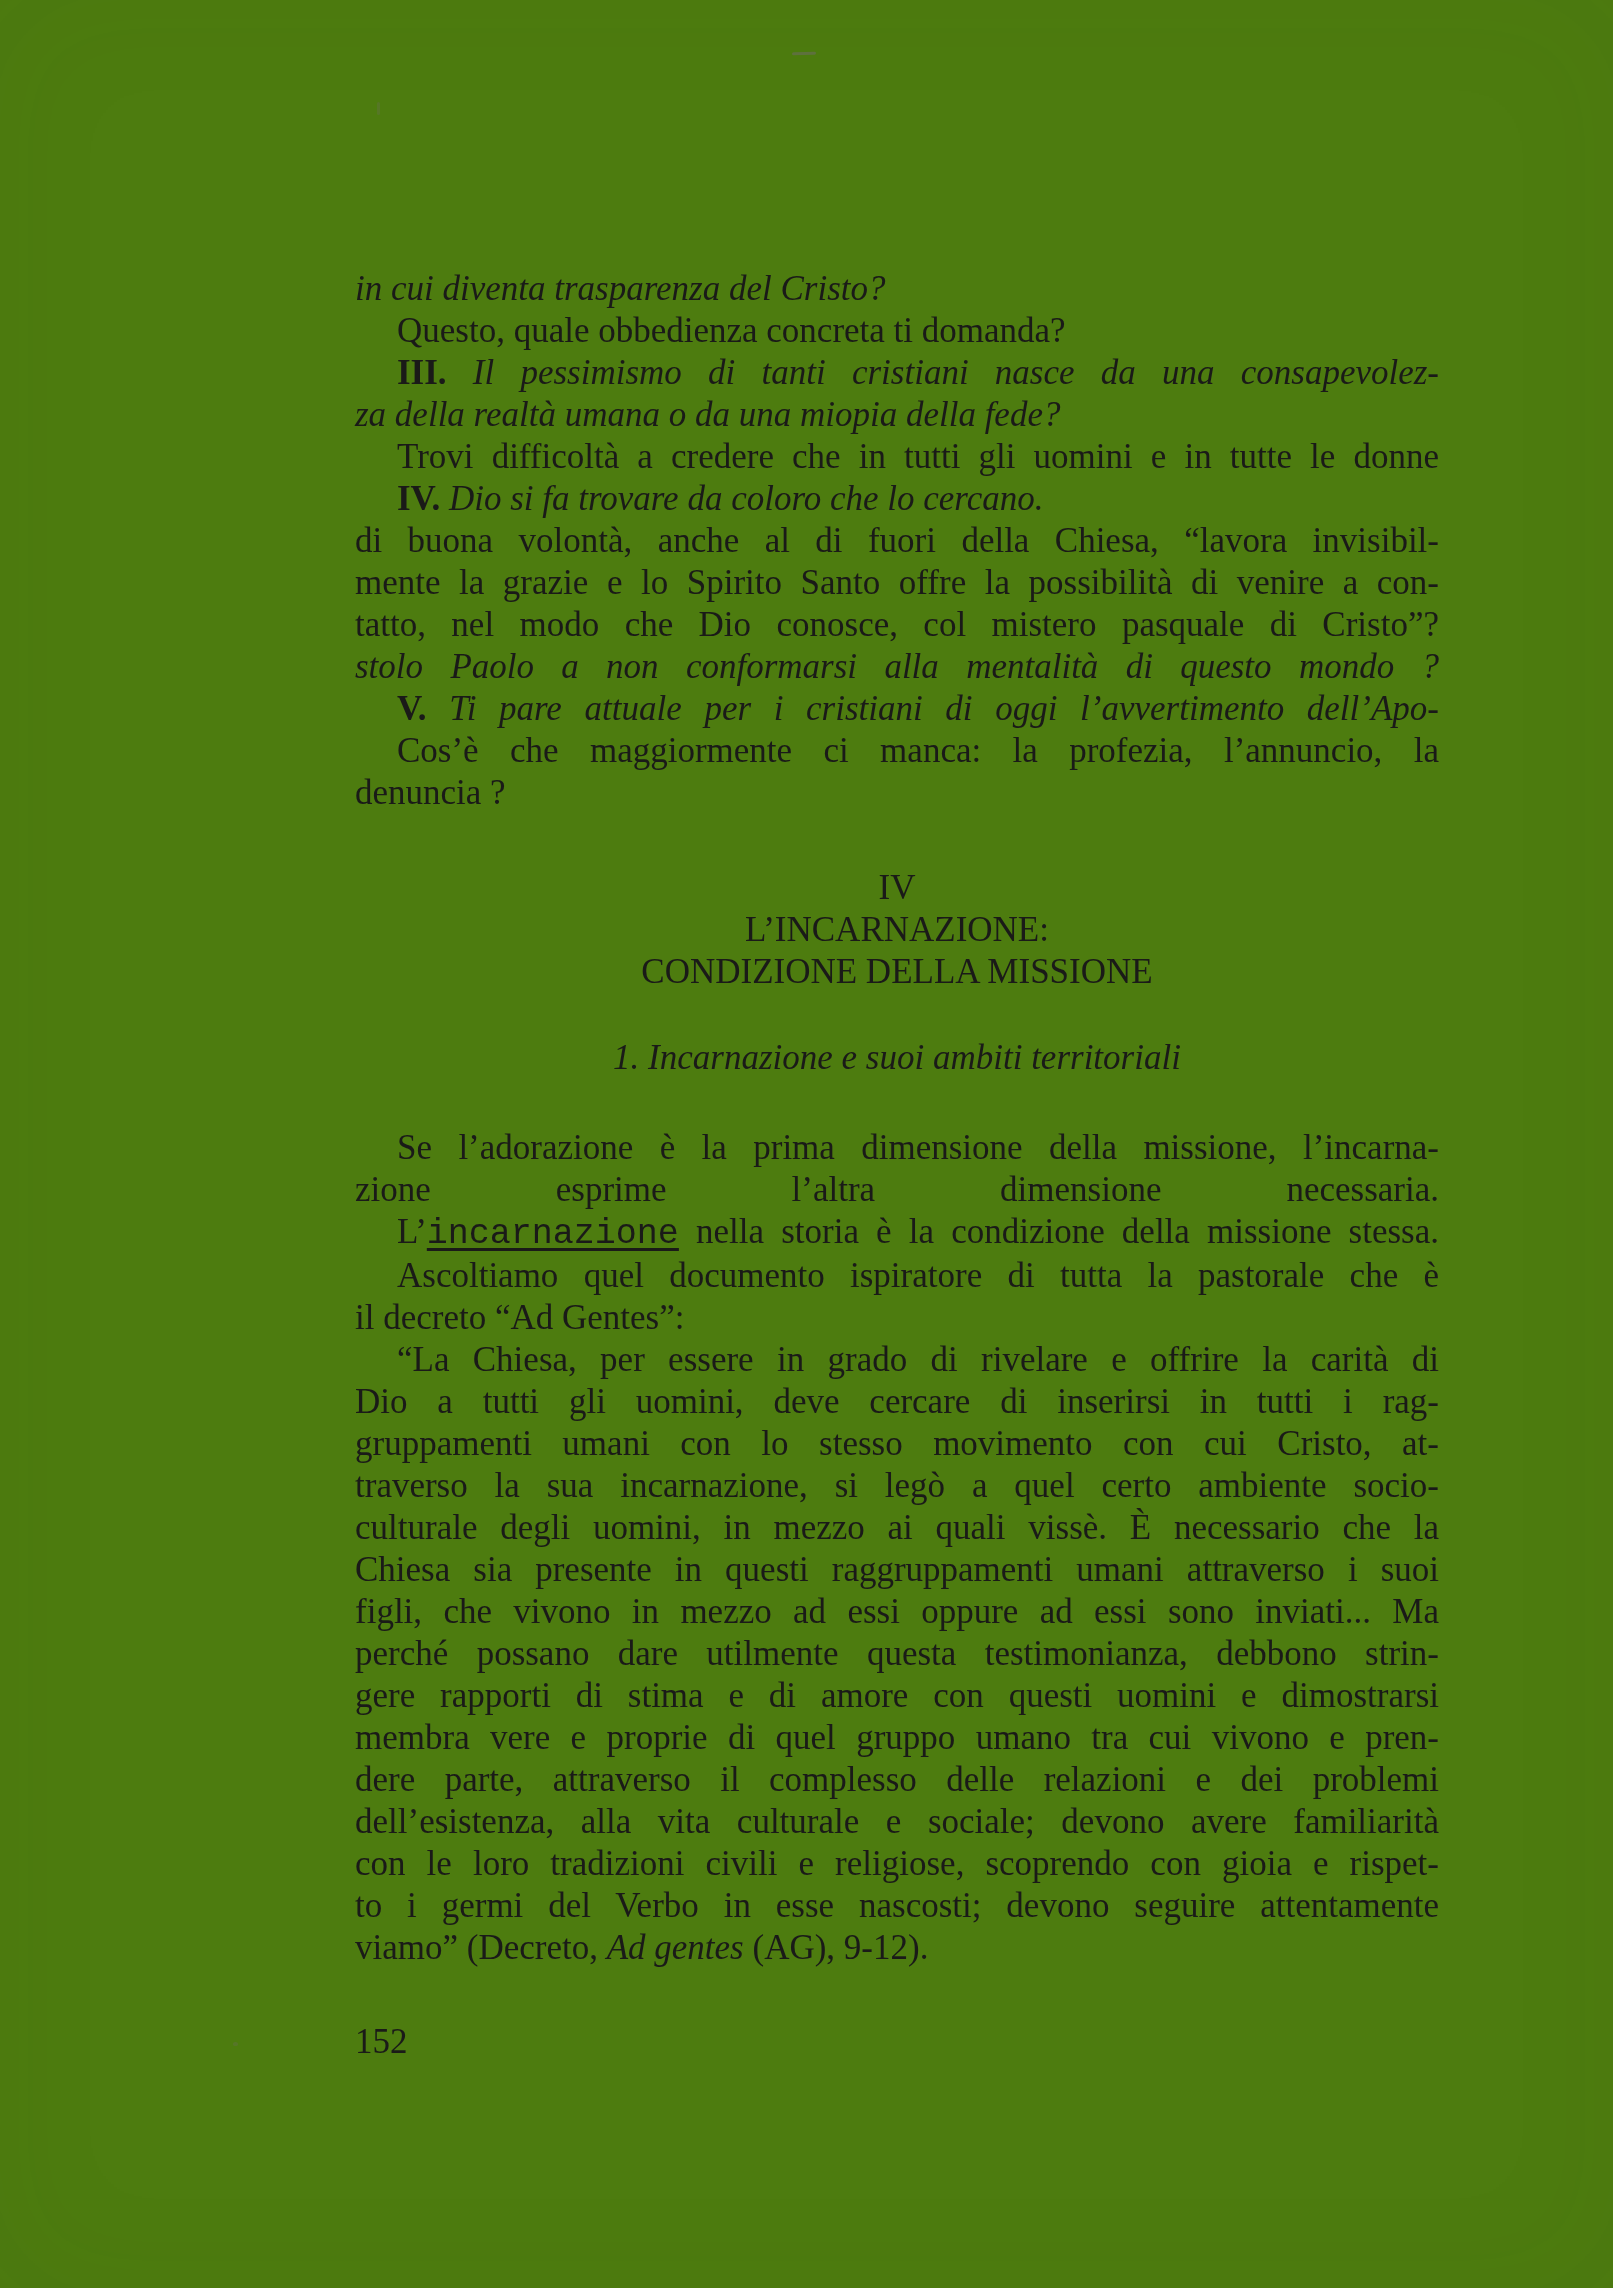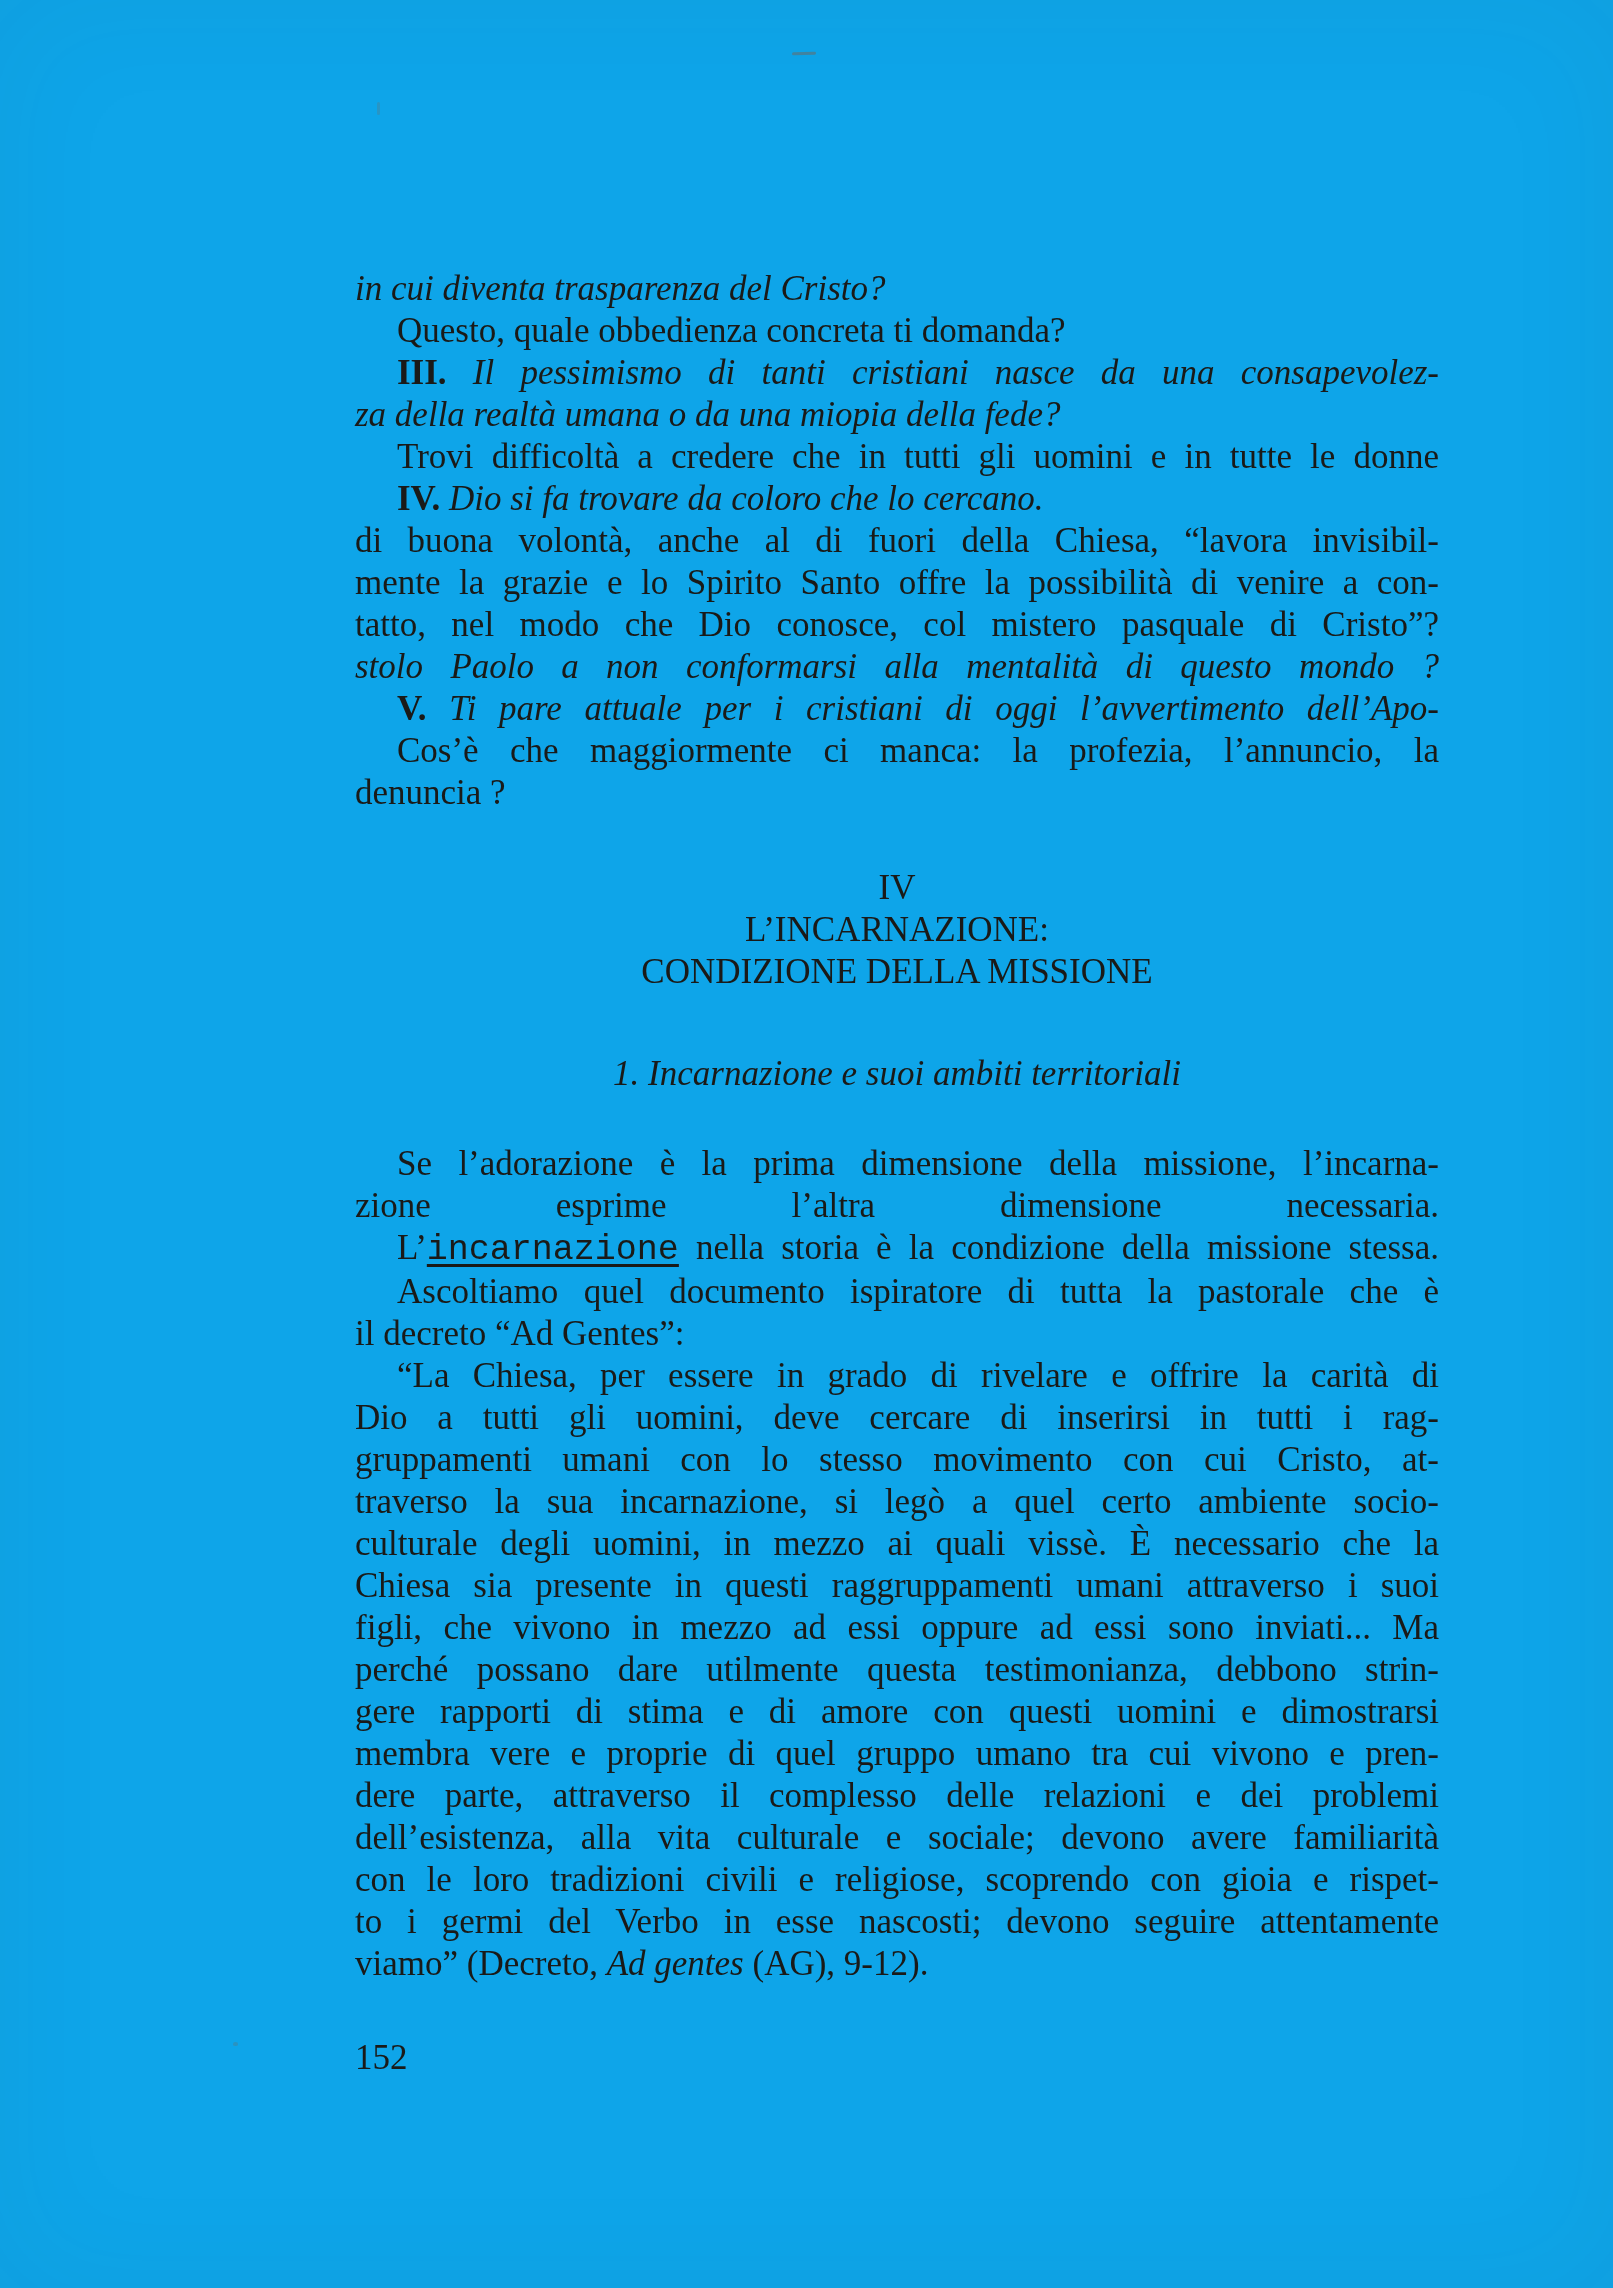--- a/index.html
+++ b/index.html
@@ -7,21 +7,21 @@
   body {
     width: 1613px;
     height: 2289px;
     background: #fbfbf9;
     font-family: "Liberation Serif", "DejaVu Serif", serif;
   }
   .page {
     position: relative;
     width: 1613px;
     height: 2289px;
-    background: #0ea5e9;
+    background: #4d7c0f;
     color: #1a1a18;
     box-shadow: inset 0 0 129px rgba(60,55,45,0.05);
     overflow: hidden;
   }
   .text-column {
     position: absolute;
     left: 355px;
     top: 268px;
     width: 1084px;
     font-size: 35px;
@@ -33,21 +33,21 @@
   .run.roman { font-style: normal; text-align: right; }
   .run.italic { font-style: italic; }
   .run.bold { font-weight: bold; }
   .run.underline { text-decoration: underline; text-underline-offset: 4.6px; font-family: Liberation Mono, monospace; }
   .heading {
     margin-top: 53px;
     text-align: center;
   }
   .heading .hline { min-height: 42px; }
   .subheading {
-    margin-top: 60px;
+    margin-top: 44px;
     text-align: center;
     font-style: italic;
     min-height: 42px;
   }
   .block.body-start { margin-top: 48px; }
   .page-number {
     margin-top: 52px;
     text-align: left;
     min-height: 42px;
   }

